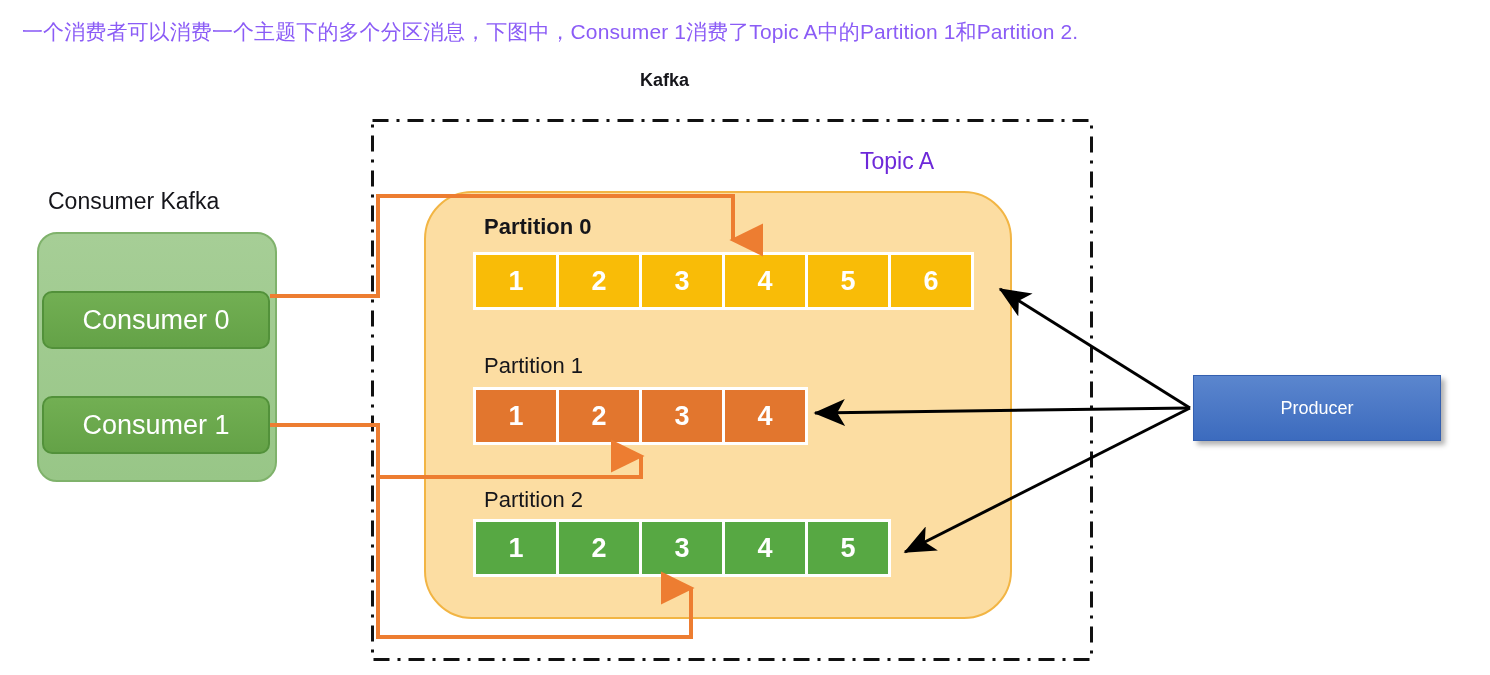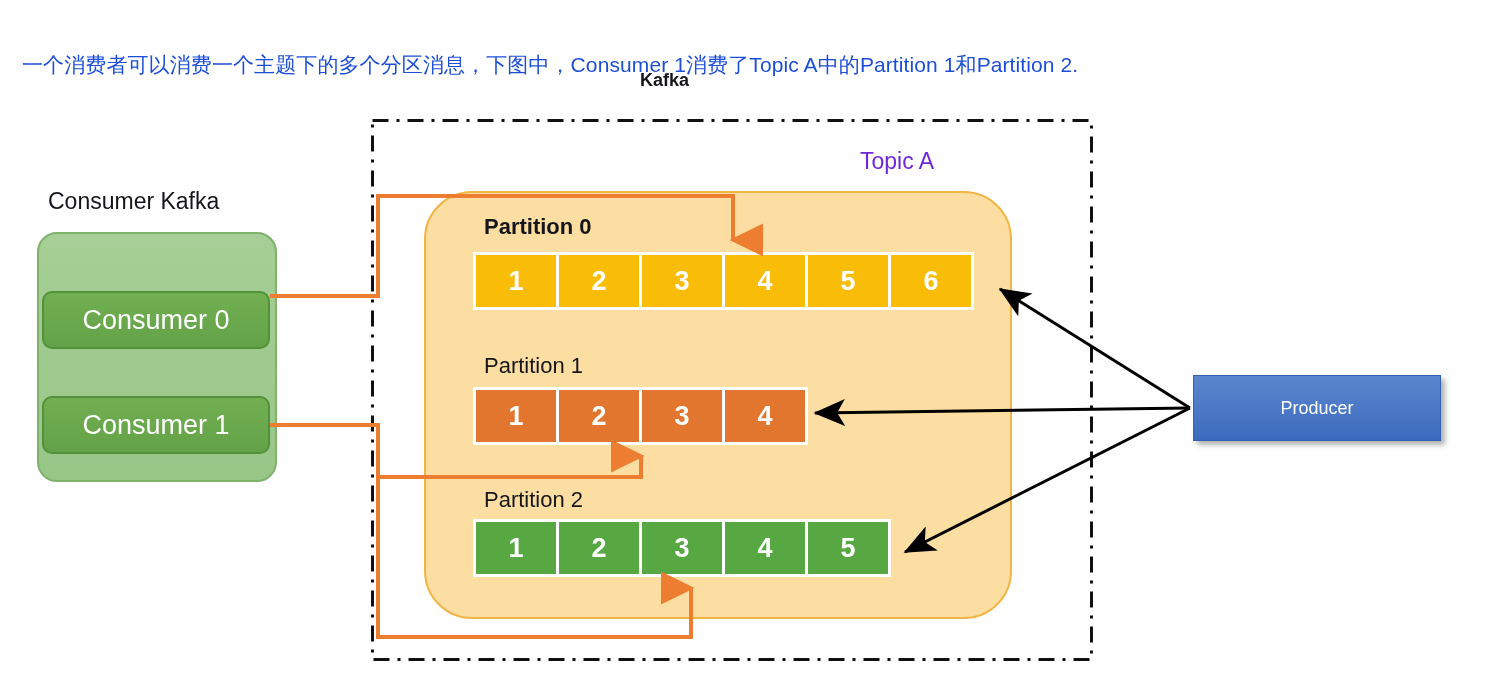--- a/index.html
+++ b/index.html
@@ -16,24 +16,23 @@
     color: #1a1a1a;
   }
 
   
   #caption {
     position: absolute;
     left: 22px;
     top: 17px;
     font-size: 21px;
     line-height: 30px;
-    color: #1d4ed8;
+    color: #8b5cf6;
     white-space: nowrap;
     letter-spacing: 0.1px;
-    margin-top: 33px;
   }
 
   
   #kafka-title {
     position: absolute;
     left: 640px;
     top: 70px;
     font-size: 18px;
     font-weight: bold;
     color: #15151a;

